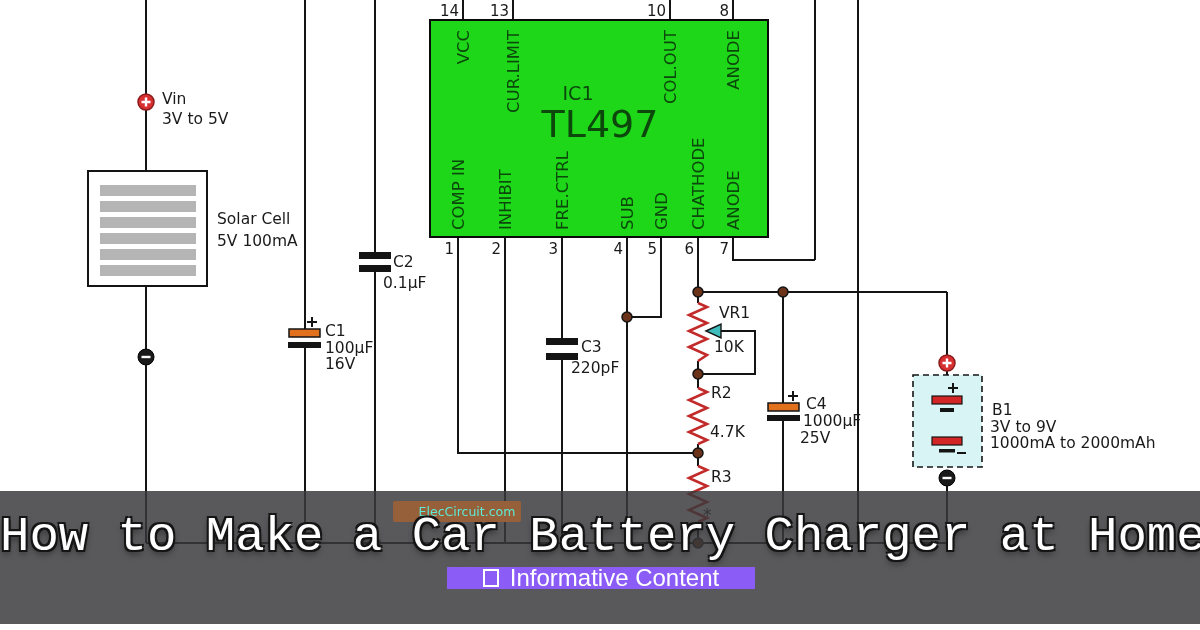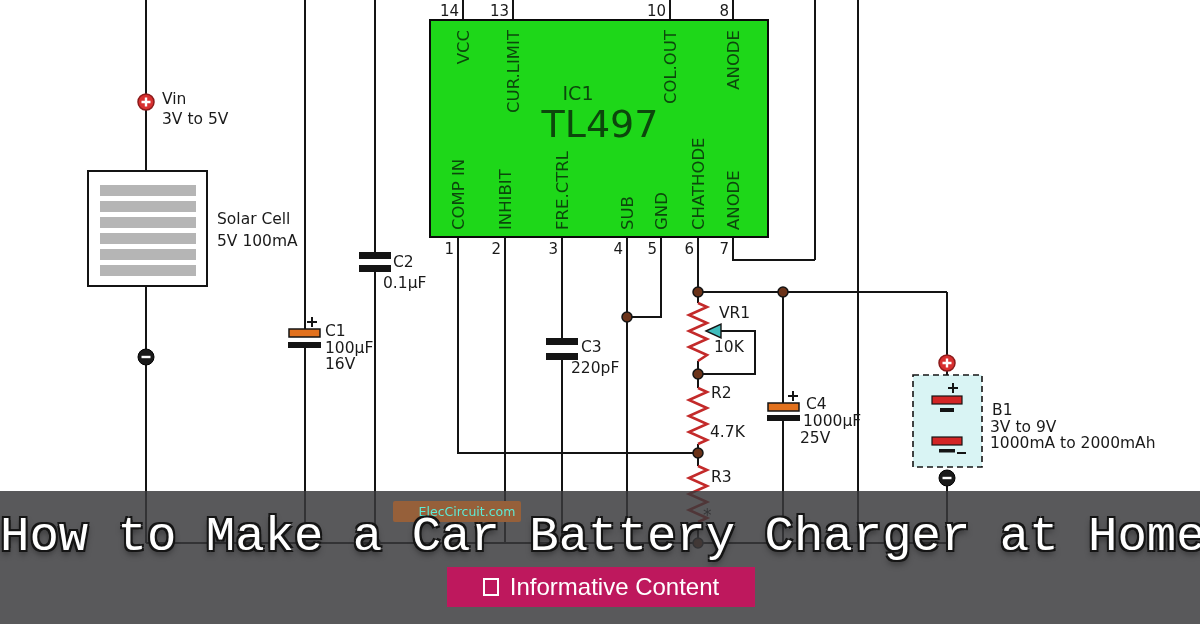--- a/index.html
+++ b/index.html
@@ -12,22 +12,22 @@
   #band{position:absolute;left:0;top:491px;width:1200px;height:133px;
         background:rgba(57,57,60,0.84);}
   #watermark{position:absolute;left:393px;top:501px;width:108px;height:21px;
         background:#96603a;color:#5eead4;font-size:12.5px;line-height:21px;
         text-align:center;border-radius:2px;padding-left:20px;}
   #title{position:absolute;left:0;top:513px;width:1200px;text-align:center;
         color:#ffffff;font-family:Liberation Mono, monospace;font-size:49px;
         font-weight:400;line-height:1;white-space:nowrap;
         text-shadow:-2px -2px 0 #151515,2px -2px 0 #151515,-2px 2px 0 #151515,
                     2px 2px 0 #151515,0 4px 6px rgba(0,0,0,0.55);}
-  #badge{position:absolute;left:447px;top:567px;width:308px;height:40px;
-        background:#be185d;display:flex;align-items:center;justify-content:center;
+  #badge{position:absolute;left:447px;top:567px;width:308px;height:22px;
+        background:#8b5cf6;display:flex;align-items:center;justify-content:center;
         color:#ffffff;font-family:"Liberation Sans",sans-serif;font-size:24px;}
   #badge .tofu{display:inline-block;width:16px;height:18px;border:2px solid #ffffff;
         margin-right:11px;box-sizing:border-box;}
 </style>
 </head>
 <body>
 
 <div id="stage">
 
   <svg width="1200" height="630" viewBox="0 0 1200 630" style="position:absolute;left:0;top:0;">

